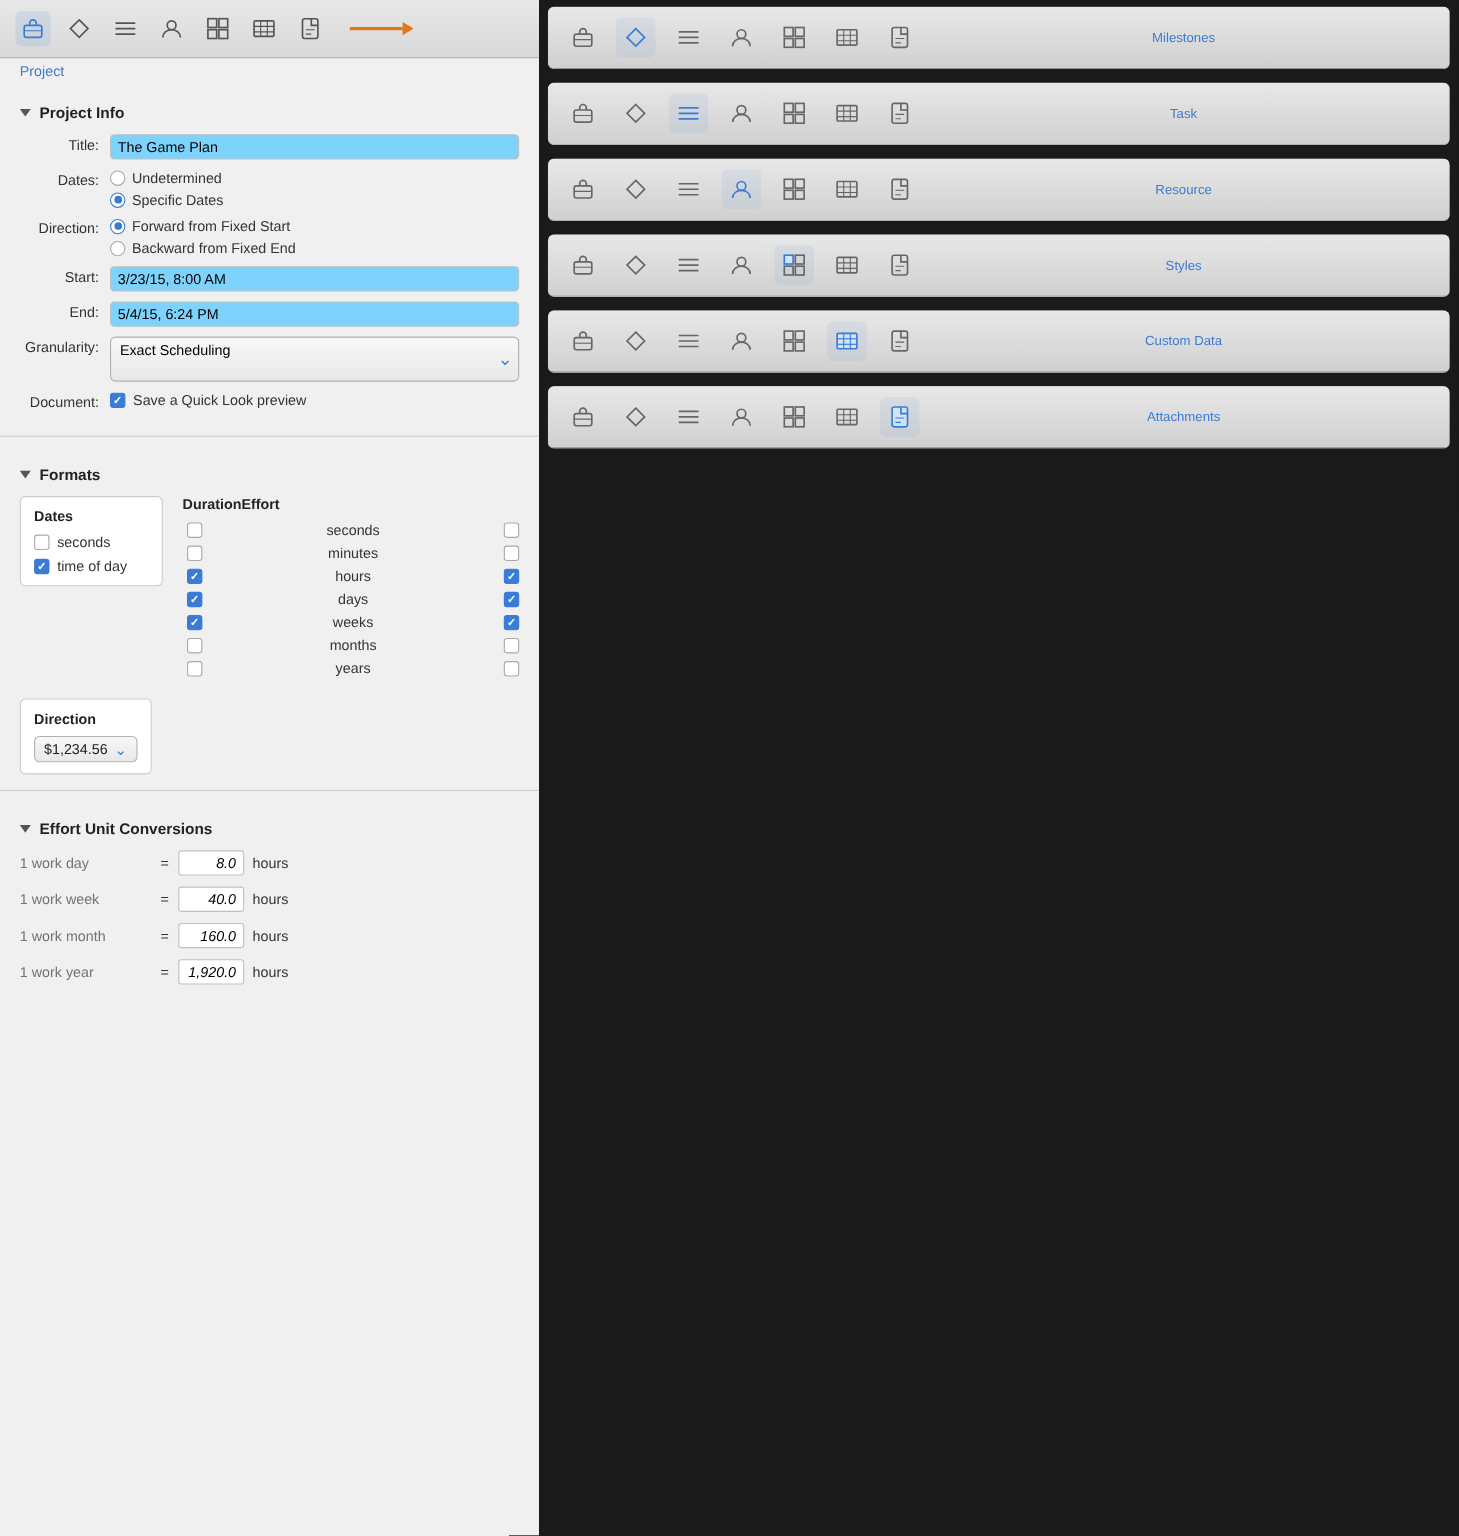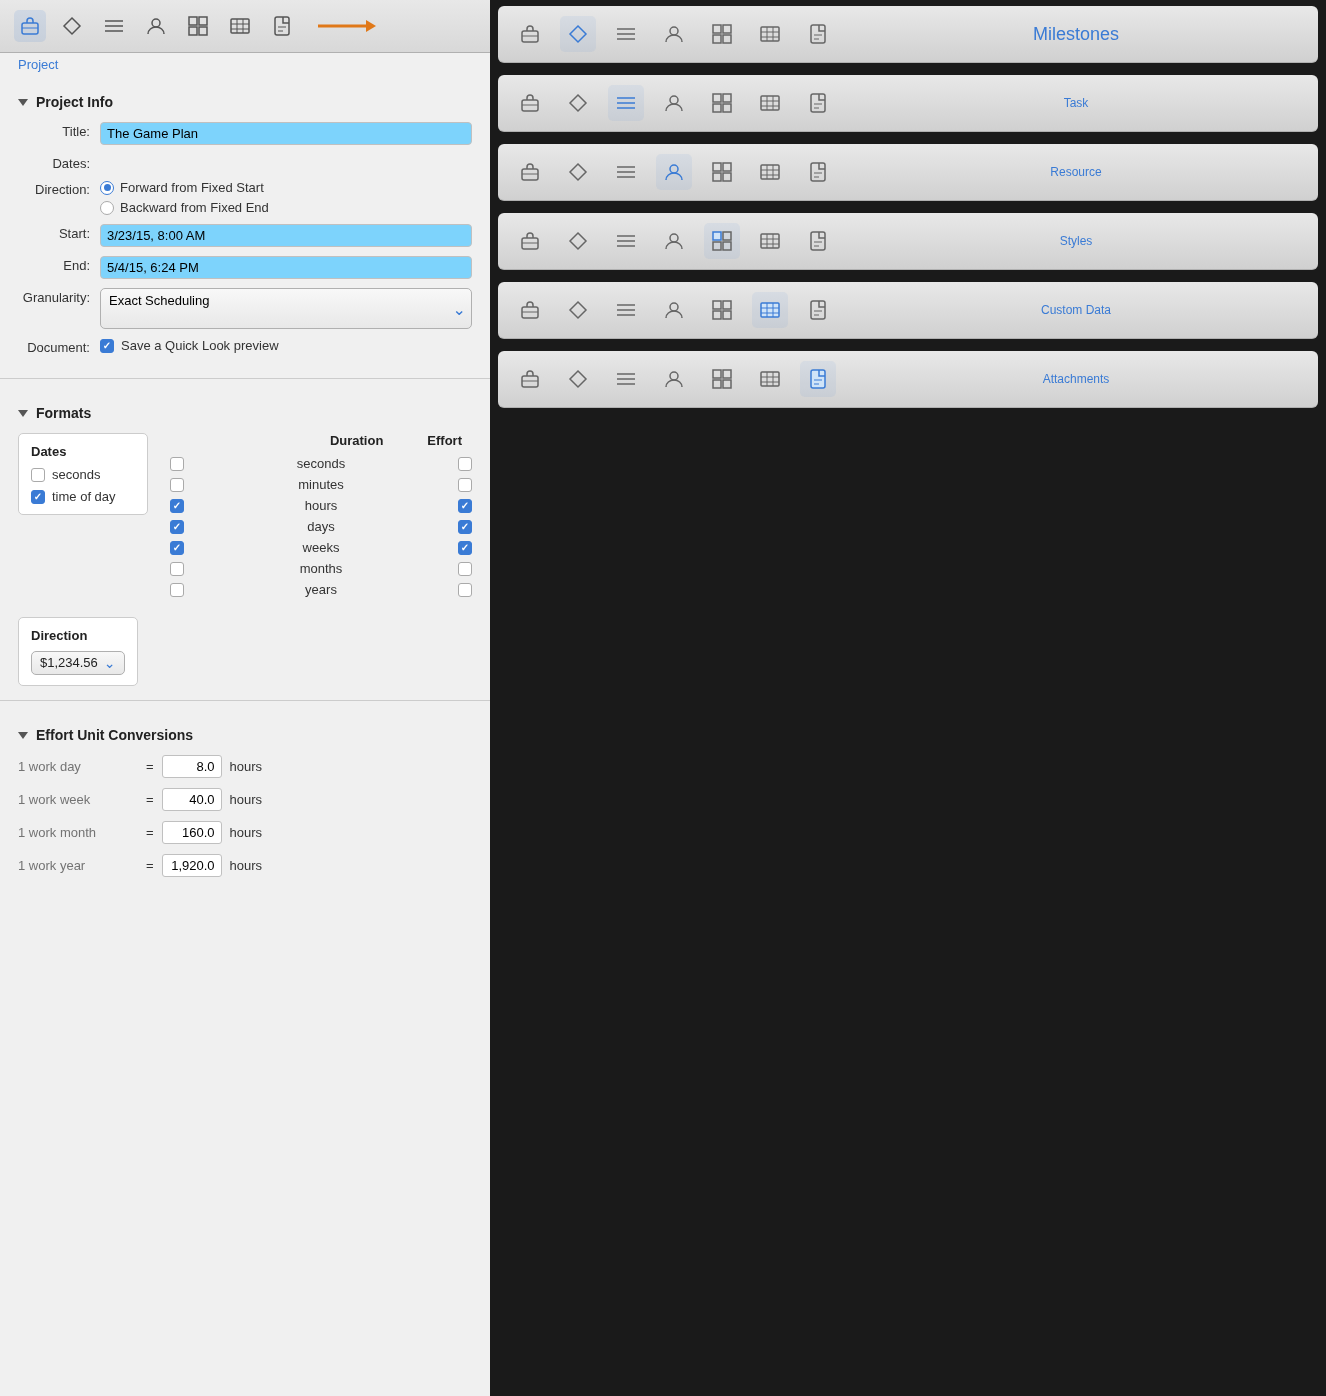--- a/index.html
+++ b/index.html
@@ -212,27 +212,26 @@
       font-weight: 700;
       font-size: 13px;
       margin-bottom: 8px;
       color: #222;
     }
     .duration-section {
       flex: 1;
     }
     .duration-header {
       display: flex;
-      justify-content: flex-end;
+      justify-content: flex-start;
       font-weight: 700;
       font-size: 13px;
       color: #222;
       margin-bottom: 8px;
       padding-right: 10px;
-      gap: 44px;
     }
     .duration-row {
       display: flex;
       align-items: center;
       gap: 6px;
       margin-bottom: 6px;
       padding-left: 4px;
     }
     .duration-label {
       flex: 1;
@@ -293,20 +292,21 @@
       color: #333;
     }
     .effort-input {
       border: 1px solid #c0c0c0;
       border-radius: 3px;
       padding: 3px 6px;
       font-size: 13px;
       background: white;
       width: 60px;
       text-align: right;
+      font-style: italic;
     }
     .effort-unit {
       font-size: 13px;
       color: #333;
     }
 
     
     .divider {
       height: 1px;
       background: #ccc;
@@ -433,20 +433,30 @@
 
       <div class="form-row">
         <div class="form-label">Title:</div>
         <div class="form-control">
           <input class="text-input" type="text" value="The Game Plan" style="">
         </div>
       </div>
 
       <div class="form-row">
         <div class="form-label">Dates:</div>
+        <div class="form-control radio-group">
+          <div class="radio-item">
+            <div class="radio-btn"></div>
+            <span>Undetermined</span>
+          </div>
+          <div class="radio-item">
+            <div class="radio-btn checked"></div>
+            <span>Specific Dates</span>
+          </div>
+        </div>
       </div>
 
       <div class="form-row">
         <div class="form-label">Direction:</div>
         <div class="form-control radio-group">
           <div class="radio-item">
             <div class="radio-btn checked"></div>
             <span>Forward from Fixed Start</span>
           </div>
           <div class="radio-item">
@@ -670,21 +680,21 @@
     </div>
 
     <div class="icon-cell">
       <svg width="18" height="22" viewBox="0 0 18 22" fill="none">
         <rect x="2" y="2" width="14" height="18" rx="2" stroke="#666" stroke-width="1.5" fill="none"></rect>
         <polyline points="10,2 10,8 16,8" stroke="#666" stroke-width="1.5" fill="none"></polyline>
         <line x1="5" y1="12" x2="13" y2="12" stroke="#666" stroke-width="1"></line>
         <line x1="5" y1="16" x2="10" y2="16" stroke="#666" stroke-width="1"></line>
       </svg>
     </div>
-    <div style="flex:1;text-align:center;font-size:18px;color:#3a7bd5;">Milestones</div>
+    <div style="flex:1;text-align:center;font-size:12px;color:#3a7bd5;">Milestones</div>
   </div>
 
   <div style="background: linear-gradient(to bottom, #e8e8e8, #d0d0d0); border-bottom: 1px solid #b0b0b0; padding: 10px 14px; display:flex; align-items:center; gap:12px; margin:6px 8px; border-radius:6px;">
     <div class="icon-cell">
       <svg width="22" height="22" viewBox="0 0 22 22" fill="none">
         <rect x="3" y="8" width="16" height="11" rx="2" stroke="#666" stroke-width="1.5" fill="none"></rect>
         <path d="M8 8V6a3 3 0 0 1 6 0v2" stroke="#666" stroke-width="1.5" fill="none"></path>
         <line x1="3" y1="13" x2="19" y2="13" stroke="#666" stroke-width="1"></line>
       </svg>
     </div>

